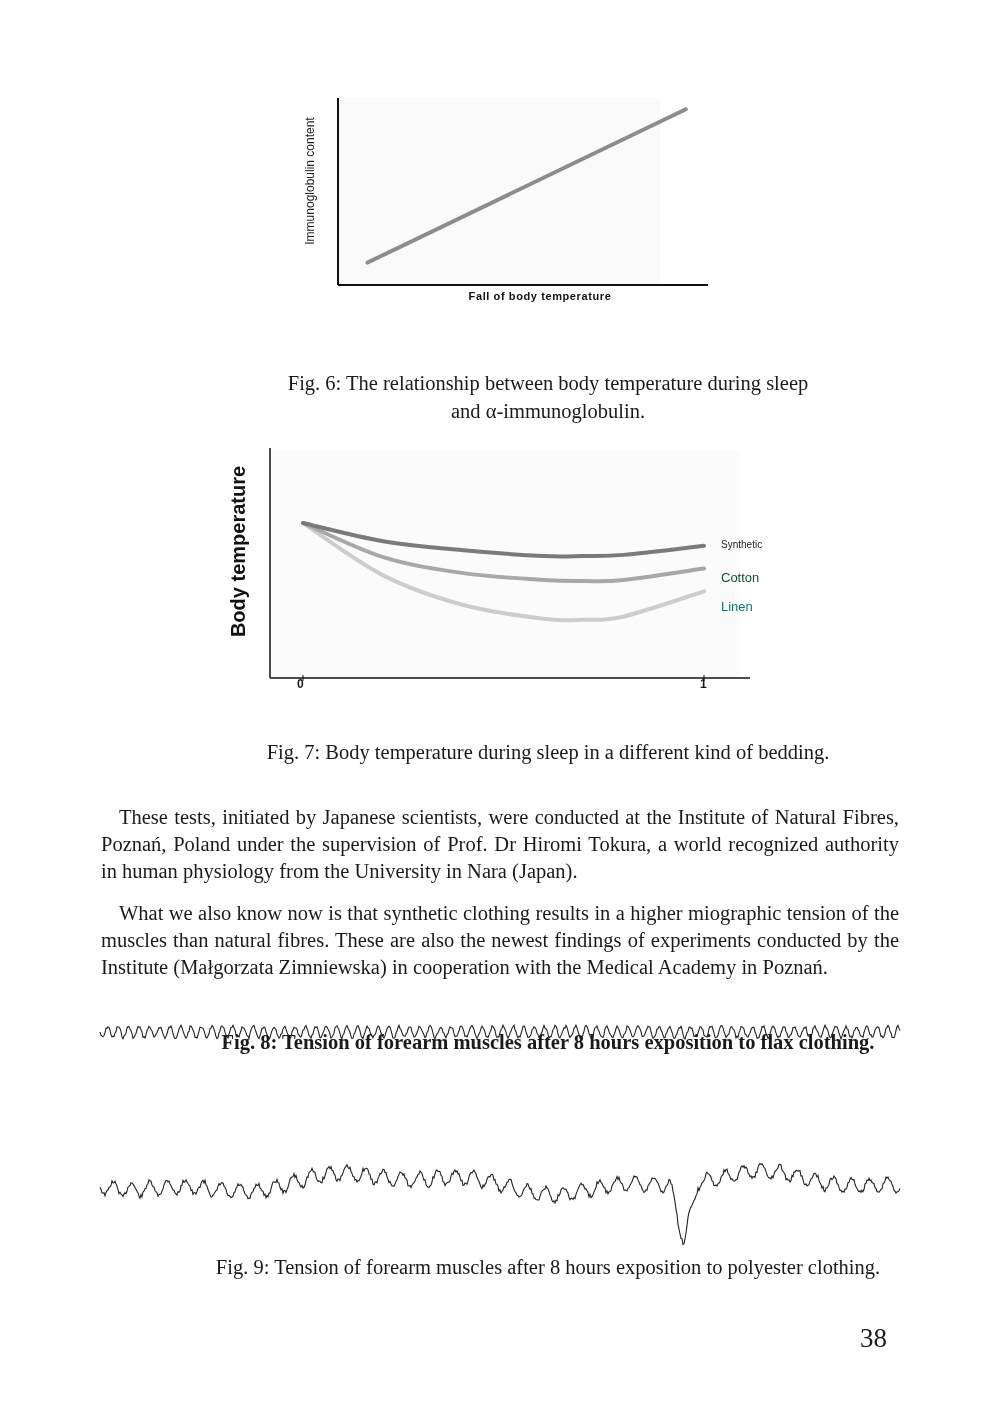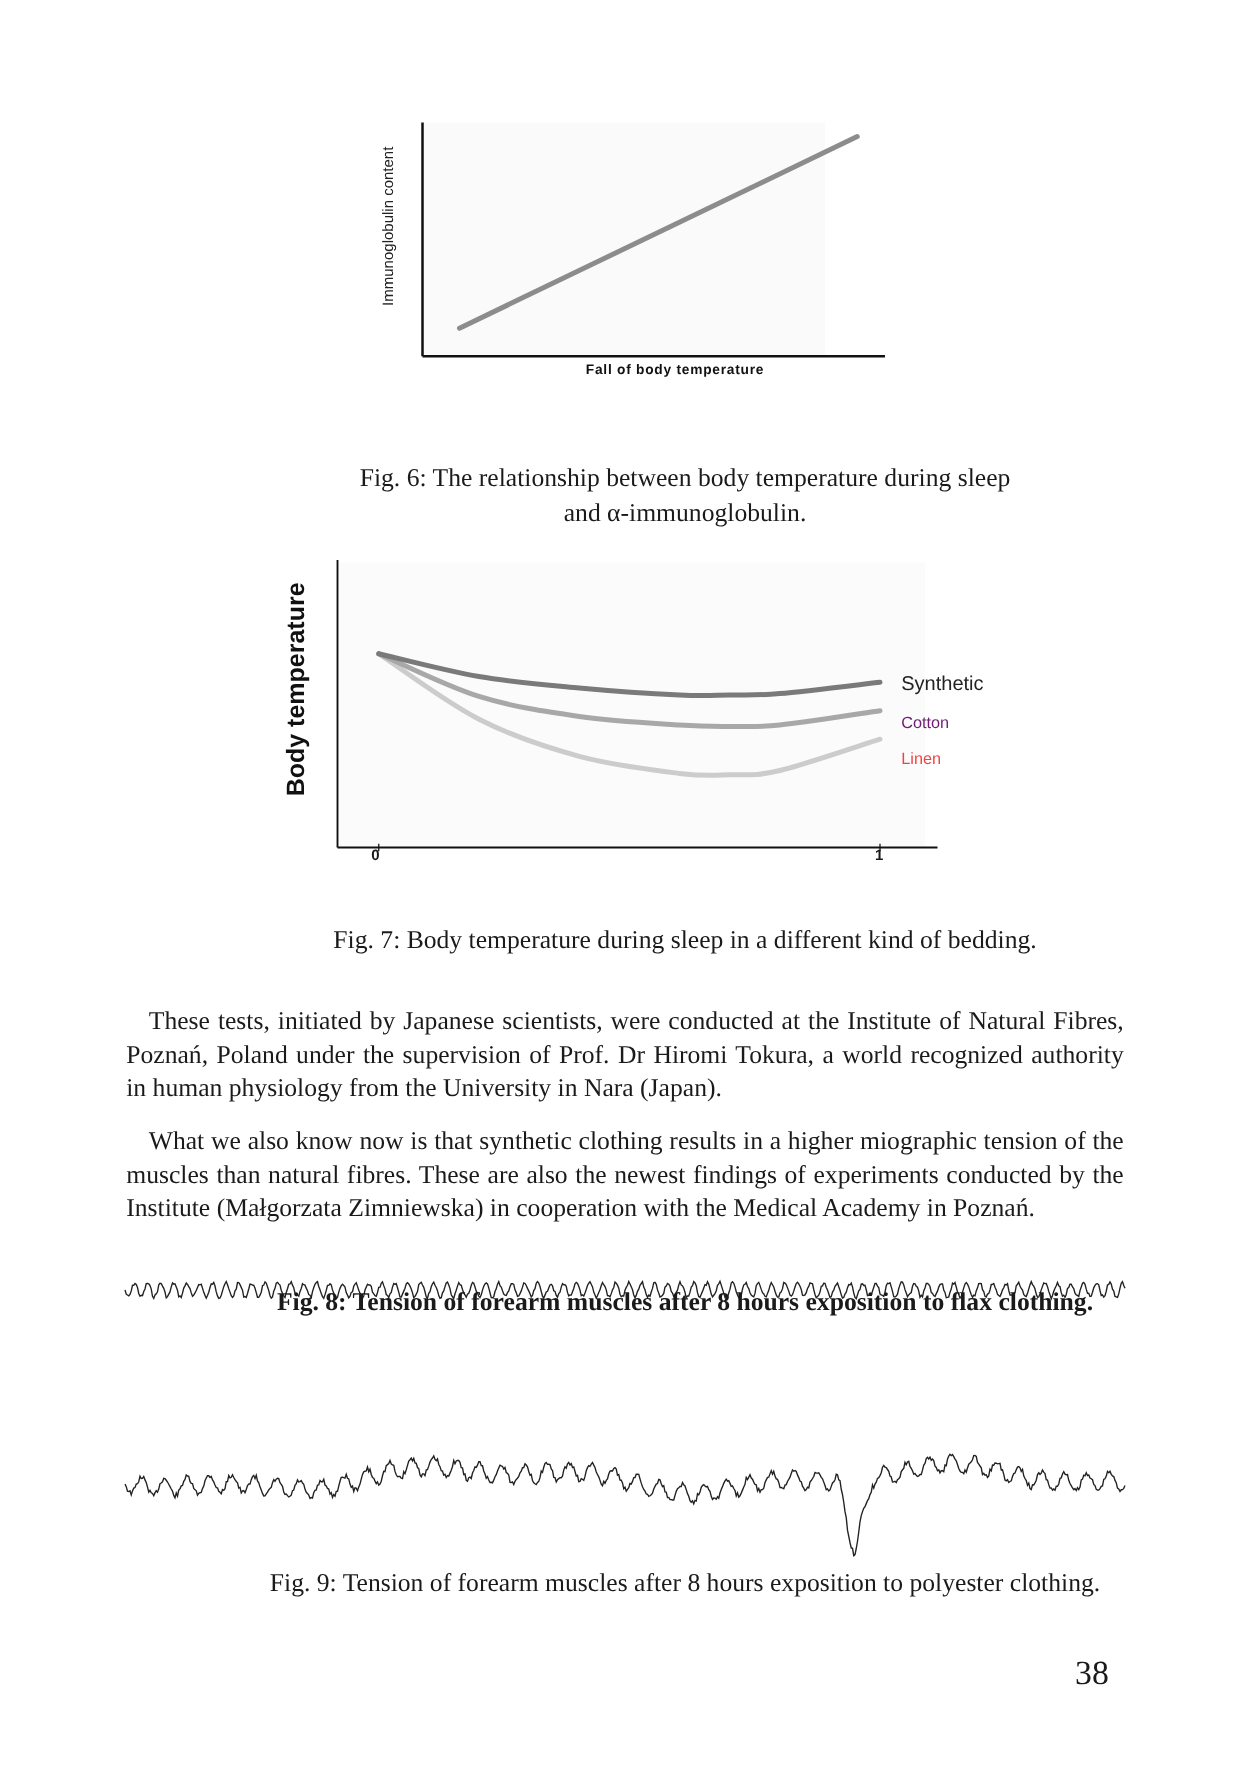--- a/index.html
+++ b/index.html
@@ -41,23 +41,23 @@
         <path d="M83,77.95999999999998 C96.36666666666666,86.69999999999997 136.46666666666664,116.71999999999997 163.2,130.39999999999998 C189.93333333333334,144.07999999999998 216.66666666666666,152.82 243.4,160.04 C270.1333333333333,167.26 303.55,171.25 323.6,173.72 C343.65000000000003,176.19 350.3333333333333,175.24 363.7,174.86 C377.06666666666666,174.48000000000002 383.75,176.19 403.8,171.44 C423.85,166.69 470.6333333333333,150.54000000000002 484,146.36" fill="none" stroke="#cccccc" stroke-width="4" stroke-linecap="round"></path>
         <path d="M83,77.95999999999998 C96.36666666666666,83.65999999999998 136.46666666666664,103.8 163.2,112.16 C189.93333333333334,120.52 216.66666666666666,124.32000000000001 243.4,128.12 C270.1333333333333,131.92000000000002 303.55,133.63 323.6,134.96 C343.65000000000003,136.29000000000002 350.3333333333333,136.10000000000002 363.7,136.10000000000002 C377.06666666666666,136.10000000000002 383.75,137.05 403.8,134.96 C423.85,132.87 470.6333333333333,125.46000000000001 484,123.56" fill="none" stroke="#a8a8a8" stroke-width="4" stroke-linecap="round"></path>
         <path d="M83,77.95999999999998 C96.36666666666666,80.99999999999999 136.46666666666664,91.64000000000001 163.2,96.20000000000002 C189.93333333333334,100.76000000000002 216.66666666666666,102.85 243.4,105.32 C270.1333333333333,107.78999999999999 303.55,110.07 323.6,111.02 C343.65000000000003,111.97 350.3333333333333,111.21 363.7,111.02 C377.06666666666666,110.83 383.75,111.58999999999999 403.8,109.88 C423.85,108.17 470.6333333333333,102.28000000000002 484,100.76000000000002" fill="none" stroke="#7a7a7a" stroke-width="4" stroke-linecap="round"></path>
         <line x1="83" y1="230" x2="83" y2="236" stroke="#111" stroke-width="1"></line>
         <line x1="484" y1="230" x2="484" y2="236" stroke="#111" stroke-width="1"></line>
       </g>
   </svg>
   <div class="abs sans" style="left:-77px;top:95px;width:190px;text-align:center;transform:rotate(-90deg);font-size:20px;font-weight:bold;color:#111;">Body temperature</div>
   <div class="abs sans" style="left:77px;top:232px;font-size:12px;font-weight:bold;">0</div>
   <div class="abs sans" style="left:480px;top:232px;font-size:12px;font-weight:bold;">1</div>
-  <div class="abs sans" style="left:501px;top:94px;font-size:16px;color:#222;">Synthetic</div>
-  <div class="abs sans" style="left:501px;top:125px;font-size:13px;color:#701a75;">Cotton</div>
-  <div class="abs sans" style="left:501px;top:154px;font-size:13px;color:#ef4444;">Linen</div>
+  <div class="abs sans" style="left:501px;top:94px;font-size:10px;color:#222;">Synthetic</div>
+  <div class="abs sans" style="left:501px;top:125px;font-size:13px;color:#14532d;">Cotton</div>
+  <div class="abs sans" style="left:501px;top:154px;font-size:13px;color:#0f766e;">Linen</div>
 </div>
 
 <div class="caption" style="top:738px;">Fig. 7: Body temperature during sleep in a different kind of bedding.</div>
 
 <div class="para" style="top:790px;">
   <p class="ind">These tests, initiated by Japanese scientists, were conducted at the Institute of Natural Fibres, Poznań, Poland under the supervision of Prof. Dr Hiromi Tokura, a world recognized authority in human physiology from the University in Nara (Japan).</p>
   <p class="ind">What we also know now is that synthetic clothing results in a higher miographic tension of the muscles than natural fibres. These are also the newest findings of experiments conducted by the Institute (Małgorzata Zimniewska) in cooperation with the Medical Academy in Poznań.</p>
 </div>
 
 <svg id="fig8-svg" width="820" height="40" style="left:90px;top:1012px;">

